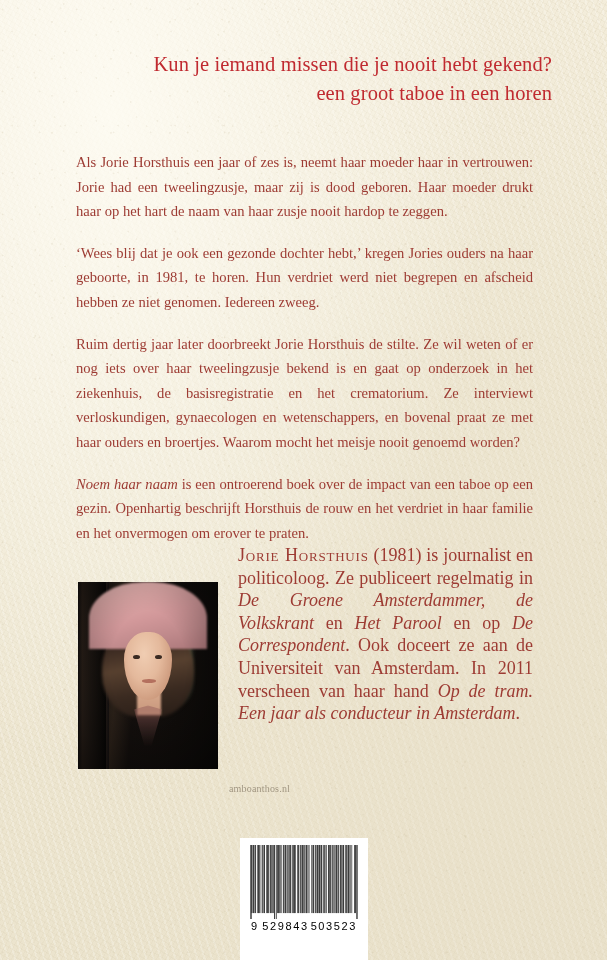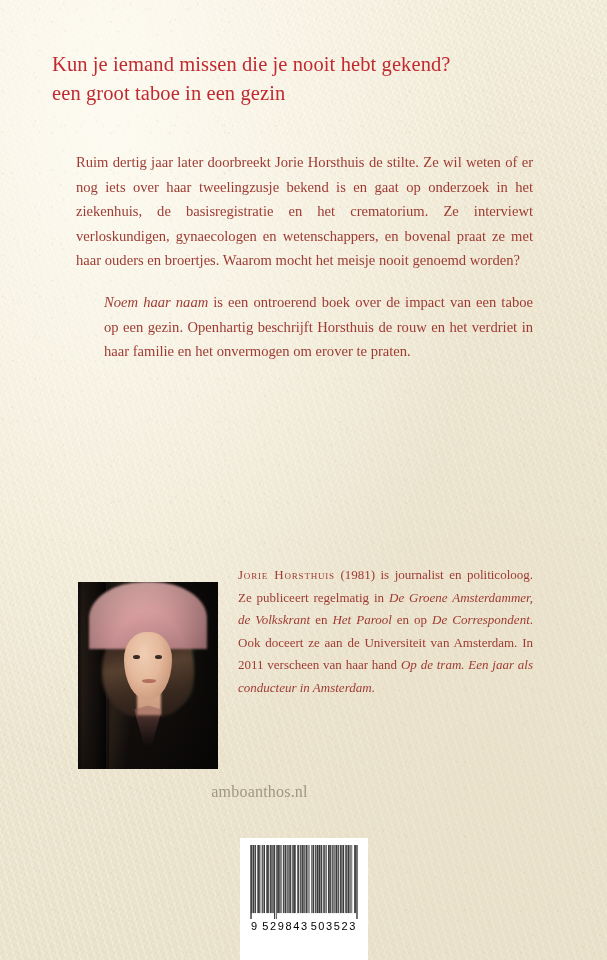--- a/index.html
+++ b/index.html
@@ -44,24 +44,24 @@
       radial-gradient(circle at 73% 37%, rgba(200,188,156,.33) 0.6px, transparent 1.2px),
       radial-gradient(circle at 88% 59%, rgba(190,176,142,.3) 0.6px, transparent 1.2px),
       radial-gradient(circle at 33% 92%, rgba(200,188,156,.28) 0.6px, transparent 1.2px),
       radial-gradient(circle at 95% 8%, rgba(190,176,142,.3) 0.6px, transparent 1.2px);
     background-size: 37px 41px, 53px 47px, 43px 59px, 61px 43px, 47px 53px, 59px 37px, 41px 61px, 67px 49px;
   }
 
   
   #headline {
     position: absolute;
-    left: 52px;
+    left: 65px;
     top: 50px;
     width: 487px;
-    text-align: left;
+    text-align: right;
     color: #c02a30;
     font-size: 20.5px;
     line-height: 28.5px;
     letter-spacing: .1px;
   }
   #headline .hl {
     display: block;
     white-space: nowrap;
   }
 
@@ -73,21 +73,21 @@
     width: 457px;
     color: #9d3b33;
     font-size: 14.6px;
     line-height: 24.6px;
     text-align: justify;
     text-justify: inter-word;
   }
   #body-copy p {
     margin: 0 0 17px 0;
   }
-  #body-copy p:last-child { margin-bottom: 0; margin-left: 28px; }
+  #body-copy p:last-child { margin-bottom: 0; }
   .it { font-style: italic; }
 
   
   #author-photo {
     position: absolute;
     left: 78px;
     top: 582px;
     width: 140px;
     height: 187px;
     overflow: hidden;
@@ -169,42 +169,42 @@
   }
   .ph-shade {
     inset: 0;
     background:
       radial-gradient(ellipse at 50% 45%, rgba(0,0,0,0) 38%, rgba(0,0,0,.28) 78%, rgba(0,0,0,.5) 100%);
   }
 
   #author-bio {
     position: absolute;
     left: 238px;
-    top: 564px;
+    top: 544px;
     width: 295px;
     color: #9d3b33;
-    font-size: 13px;
+    font-size: 18px;
     line-height: 22.6px;
     text-align: justify;
     text-justify: inter-word;
   }
   .smallcaps {
     font-variant: small-caps;
     letter-spacing: .8px;
   }
 
   
   #publisher {
     position: absolute;
     left: 0;
     top: 783px;
     width: 519px;
     text-align: center;
     color: #a19682;
-    font-size: 16px;
+    font-size: 10px;
     letter-spacing: .2px;
   }
 
   
   #barcode-block {
     position: absolute;
     left: 240px;
     top: 838px;
     width: 128px;
     height: 122px;
@@ -242,24 +242,26 @@
 </style>
 </head>
 <body>
 
 <div id="cover">
 
   <div id="grain"></div>
 
   <div id="headline">
     <span class="hl">Kun je iemand missen die je nooit hebt gekend?</span>
-    <span class="hl">een groot taboe in een gezin</span>
+    <span class="hl">een groot taboe in een horen</span>
   </div>
 
   <div id="body-copy">
+    <p>Als Jorie Horsthuis een jaar of zes is, neemt haar moeder haar in vertrouwen: Jorie had een tweelingzusje, maar zij is dood geboren. Haar moeder drukt haar op het hart de naam van haar zusje nooit hardop te zeggen.</p>
+    <p>‘Wees blij dat je ook een gezonde dochter hebt,’ kregen Jories ouders na haar geboorte, in 1981, te horen. Hun verdriet werd niet begrepen en afscheid hebben ze niet genomen. Iedereen zweeg.</p>
     <p>Ruim dertig jaar later doorbreekt Jorie Horsthuis de stilte. Ze wil weten of er nog iets over haar tweelingzusje bekend is en gaat op onderzoek in het ziekenhuis, de basisregistratie en het crematorium. Ze interviewt verloskundigen, gynaecologen en wetenschappers, en bovenal praat ze met haar ouders en broertjes. Waarom mocht het meisje nooit genoemd worden?</p>
     <p><span class="it">Noem haar naam</span><span> is een ontroerend boek over de impact van een taboe op een gezin. Openhartig beschrijft Horsthuis de rouw en het verdriet in haar familie en het onvermogen om erover te praten.</span></p>
   </div>
 
   <div id="author-photo">
     <div class="ph-layer ph-bg"></div>
     <div class="ph-layer ph-pillarL"></div>
     <div class="ph-layer ph-pillarR"></div>
     <div class="ph-layer ph-arch"></div>
     <div class="ph-layer ph-archglow"></div>

